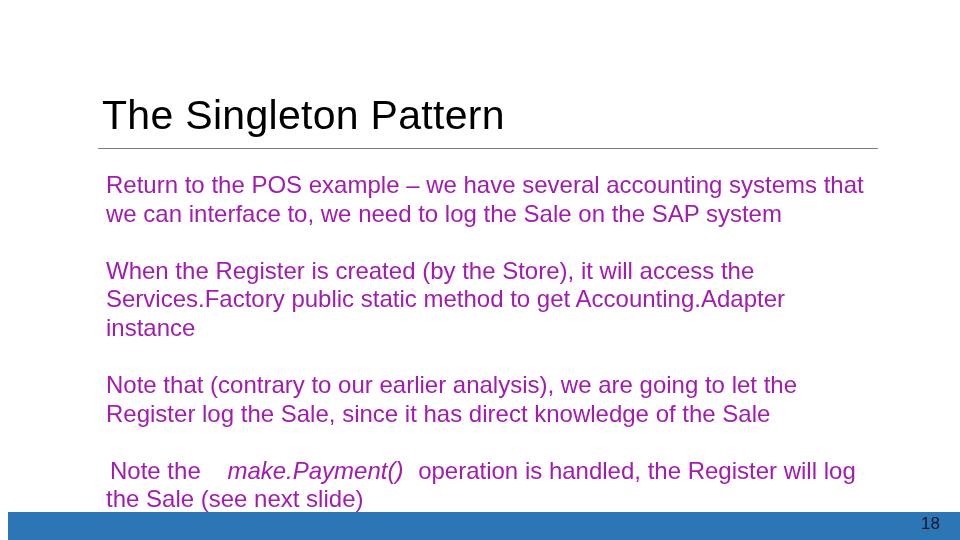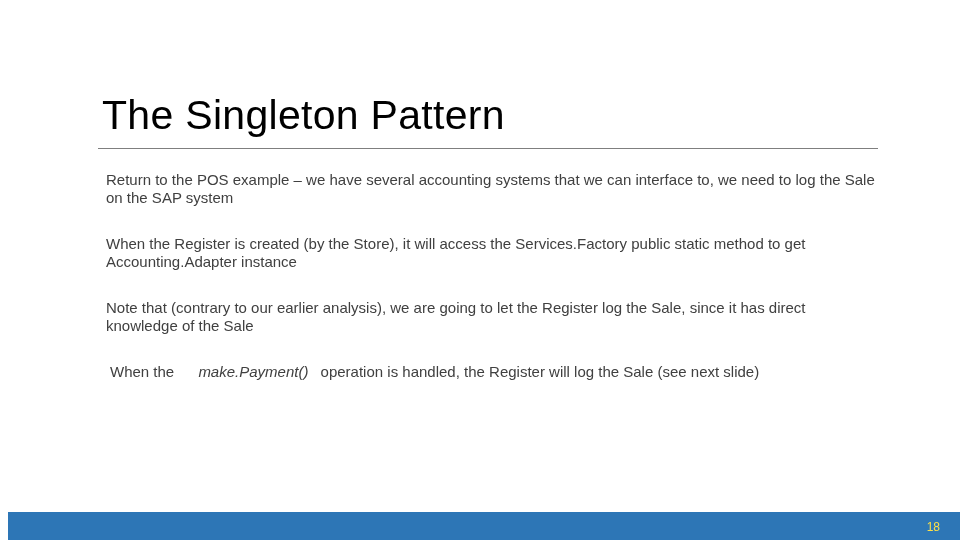--- a/index.html
+++ b/index.html
@@ -38,59 +38,59 @@
     height: 1px;
     background: #7f7f7f;
   }
   .body {
     position: absolute;
     left: 90px;
     top: 155px;
     width: 790px;
   }
   .body p {
-    font-size: 15px;
+    font-size: 24px;
     line-height: 1.2;
     margin-bottom: 20px;
     font-weight: 400;
-    color: #404040;
+    color: #a21caf;
   }
   .bOperation {
     font-style: italic;
     margin-left: 12px;
   }
   .footer-bar {
     position: absolute;
     left: 0;
     bottom: 0;
     width: 960px;
     height: 36px;
     background: #2d76b6;
   }
   .page-number {
     position: absolute;
     right: 24px;
     bottom: 10px;
-    font-size: 12px;
-    color: #fde047;
+    font-size: 17px;
+    color: #0f172a;
   }
 </style>
 </head>
 <body>
 
 <div class="slide">
 
   <div class="title">The Singleton Pattern</div>
 
   <div class="body">
     <p>Return to the POS example – we have several accounting systems that we can interface to, we need to log the Sale on the SAP system</p>
     <p>When the Register is created (by the Store), it will access the Services.Factory public static method to get Accounting.Adapter instance</p>
     <p>Note that (contrary to our earlier analysis), we are going to let the Register log the Sale, since it has direct knowledge of the Sale</p>
     <p>
-      <span>When the </span><span class="bOperation">make.Payment()</span><span> operation is handled, the Register will log the Sale (see next slide)</span>
+      <span>Note the </span><span class="bOperation">make.Payment()</span><span> operation is handled, the Register will log the Sale (see next slide)</span>
     </p>
   </div>
 
   <div class="footer-bar">
     <div class="page-number">18</div>
   </div>
 
 </div>
 
 </body></html>

